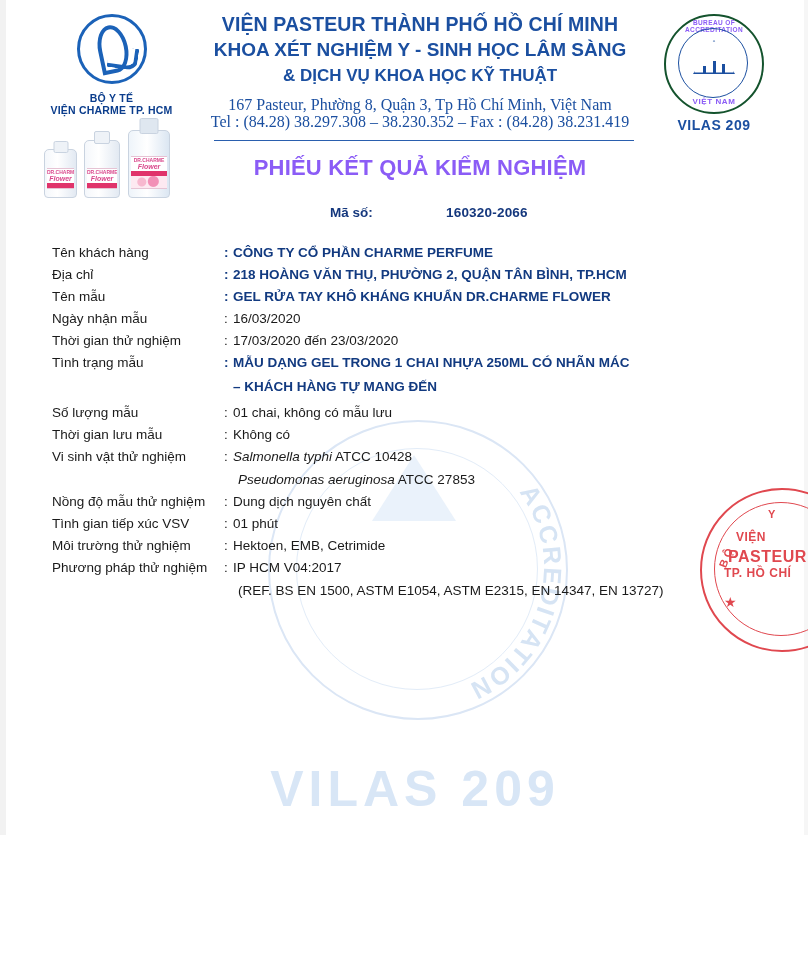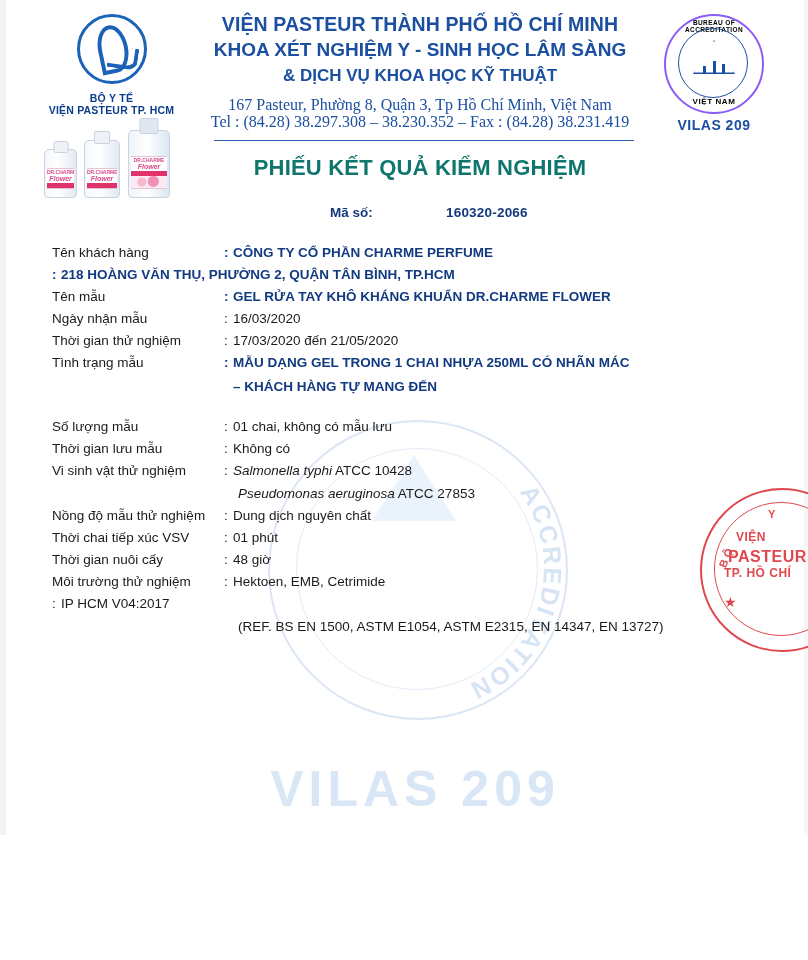--- a/index.html
+++ b/index.html
@@ -207,24 +207,24 @@
     position: absolute;
     left: 655px;
     top: 14px;
     width: 118px;
     text-align: center;
   }
   .vilas-circle {
     width: 96px;
     height: 96px;
     margin: 0 auto;
-    border: 2px solid #8b5cf6;
+    border: 2px solid #14532d;
     border-radius: 50%;
     position: relative;
-    color: #000000;
+    color: #8b5cf6;
   }
   .vilas-circle .inner {
     position: absolute;
     left: 12px; top: 12px;
     width: 68px; height: 68px;
     border: 1.5px solid #1b4fa0;
     border-radius: 50%;
   }
   .vilas-circle .tri {
     position: absolute;
@@ -294,21 +294,21 @@
 
   
   .doc-title {
     position: absolute;
     left: 196px;
     top: 155px;
     width: 448px;
     text-align: center;
     font-size: 22px;
     font-weight: bold;
-    color: #0f766e;
+    color: #8b5cf6;
     letter-spacing: .2px;
   }
   .doc-code {
     position: absolute;
     left: 330px;
     top: 205px;
     width: 360px;
     font-size: 13.5px;
     color: #14377d;
     font-weight: bold;
@@ -355,21 +355,21 @@
     color: #123a80;
     font-weight: bold;
     font-size: 13.5px;
   }
   .sub-line {
     font-size: 13.5px;
     color: #123a80;
     font-weight: bold;
     padding-left: 181px;
     line-height: 20px;
-    margin-bottom: 20px;
+    margin-bottom: 6px;
   }
   .cont-line {
     font-size: 13.5px;
     color: #1a1a1a;
     padding-left: 181px;
     line-height: 22px;
     margin-bottom: 1px;
   }
   .cont-line.indent-extra {
     padding-left: 186px;
@@ -529,21 +529,21 @@
 <div class="page">
 
   <div class="edge-left"></div>
   <div class="edge-right"></div>
 
   <div class="header">
 
     <div class="logo-block">
       <div class="pasteur-logo"></div>
       <div class="logo-cap1">BỘ Y TẾ</div>
-      <div class="logo-cap2">VIỆN PASTEUR TP. HCM</div>
+      <div class="logo-cap2">VIỆN CHARME TP. HCM</div>
     </div>
 
     <div class="org-title">
       <div class="l1">VIỆN PASTEUR THÀNH PHỐ HỒ CHÍ MINH</div>
       <div class="l2">KHOA XÉT NGHIỆM Y - SINH HỌC LÂM SÀNG</div>
       <div class="l3">&amp; DỊCH VỤ KHOA HỌC KỸ THUẬT</div>
     </div>
 
     <div class="org-contact">
       <div>167 Pasteur, Phường 8, Quận 3, Tp Hồ Chí Minh, Việt Nam</div>
@@ -629,36 +629,37 @@
   </div>
 
   <div class="fields">
 
     <div class="frow bold-blue">
       <div class="fkey">Tên khách hàng</div>
       <div class="fval"><span class="colon">:</span><span>CÔNG TY CỔ PHẦN CHARME PERFUME</span></div>
     </div>
 
     <div class="frow bold-blue">
+      <div class="fkey">Địa chỉ</div>
       <div class="fval"><span class="colon">:</span><span>218 HOÀNG VĂN THỤ, PHƯỜNG 2, QUẬN TÂN BÌNH, TP.HCM</span></div>
     </div>
 
     <div class="frow bold-blue">
       <div class="fkey">Tên mẫu</div>
       <div class="fval"><span class="colon">:</span><span>GEL RỬA TAY KHÔ KHÁNG KHUẨN DR.CHARME FLOWER</span></div>
     </div>
 
     <div class="frow">
       <div class="fkey">Ngày nhận mẫu</div>
       <div class="fval"><span class="colon">:</span><span>16/03/2020</span></div>
     </div>
 
     <div class="frow">
       <div class="fkey">Thời gian thử nghiệm</div>
-      <div class="fval"><span class="colon">:</span><span>17/03/2020 đến 21/05/2020</span></div>
+      <div class="fval"><span class="colon">:</span><span>17/03/2020 đến 23/03/2020</span></div>
     </div>
 
     <div class="frow bold-blue tall">
       <div class="fkey">Tình trạng mẫu</div>
       <div class="fval"><span class="colon">:</span><span>MẪU DẠNG GEL TRONG 1 CHAI NHỰA 250ML CÓ NHÃN MÁC</span></div>
     </div>
     <div class="sub-line">– KHÁCH HÀNG TỰ MANG ĐẾN</div>
 
     <div class="frow">
       <div class="fkey">Số lượng mẫu</div>
@@ -675,35 +676,32 @@
       <div class="fval"><span class="colon">:</span><span class="ital">Salmonella typhi</span><span> ATCC 10428</span></div>
     </div>
     <div class="cont-line indent-extra"><span class="ital">Pseudomonas aeruginosa</span><span> ATCC 27853</span></div>
 
     <div class="frow">
       <div class="fkey">Nồng độ mẫu thử nghiệm</div>
       <div class="fval"><span class="colon">:</span><span>Dung dịch nguyên chất</span></div>
     </div>
 
     <div class="frow">
-      <div class="fkey">Thời chai tiếp xúc VSV</div>
+      <div class="fkey">Tình gian tiếp xúc VSV</div>
       <div class="fval"><span class="colon">:</span><span>01 phút</span></div>
     </div>
 
-    <div class="frow">
-      <div class="fkey">Thời gian nuôi cấy</div>
-      <div class="fval"><span class="colon">:</span><span>48 giờ</span></div>
-    </div>
 
     <div class="frow">
       <div class="fkey">Môi trường thử nghiệm</div>
       <div class="fval"><span class="colon">:</span><span>Hektoen, EMB, Cetrimide</span></div>
     </div>
 
     <div class="frow">
+      <div class="fkey">Phương pháp thử nghiệm</div>
       <div class="fval"><span class="colon">:</span><span>IP HCM V04:2017</span></div>
     </div>
     <div class="cont-line indent-extra">(REF. BS EN 1500, ASTM E1054, ASTM E2315, EN 14347, EN 13727)</div>
 
   </div>
 
   <div class="bottom-blank"></div>
 
 </div>
 

